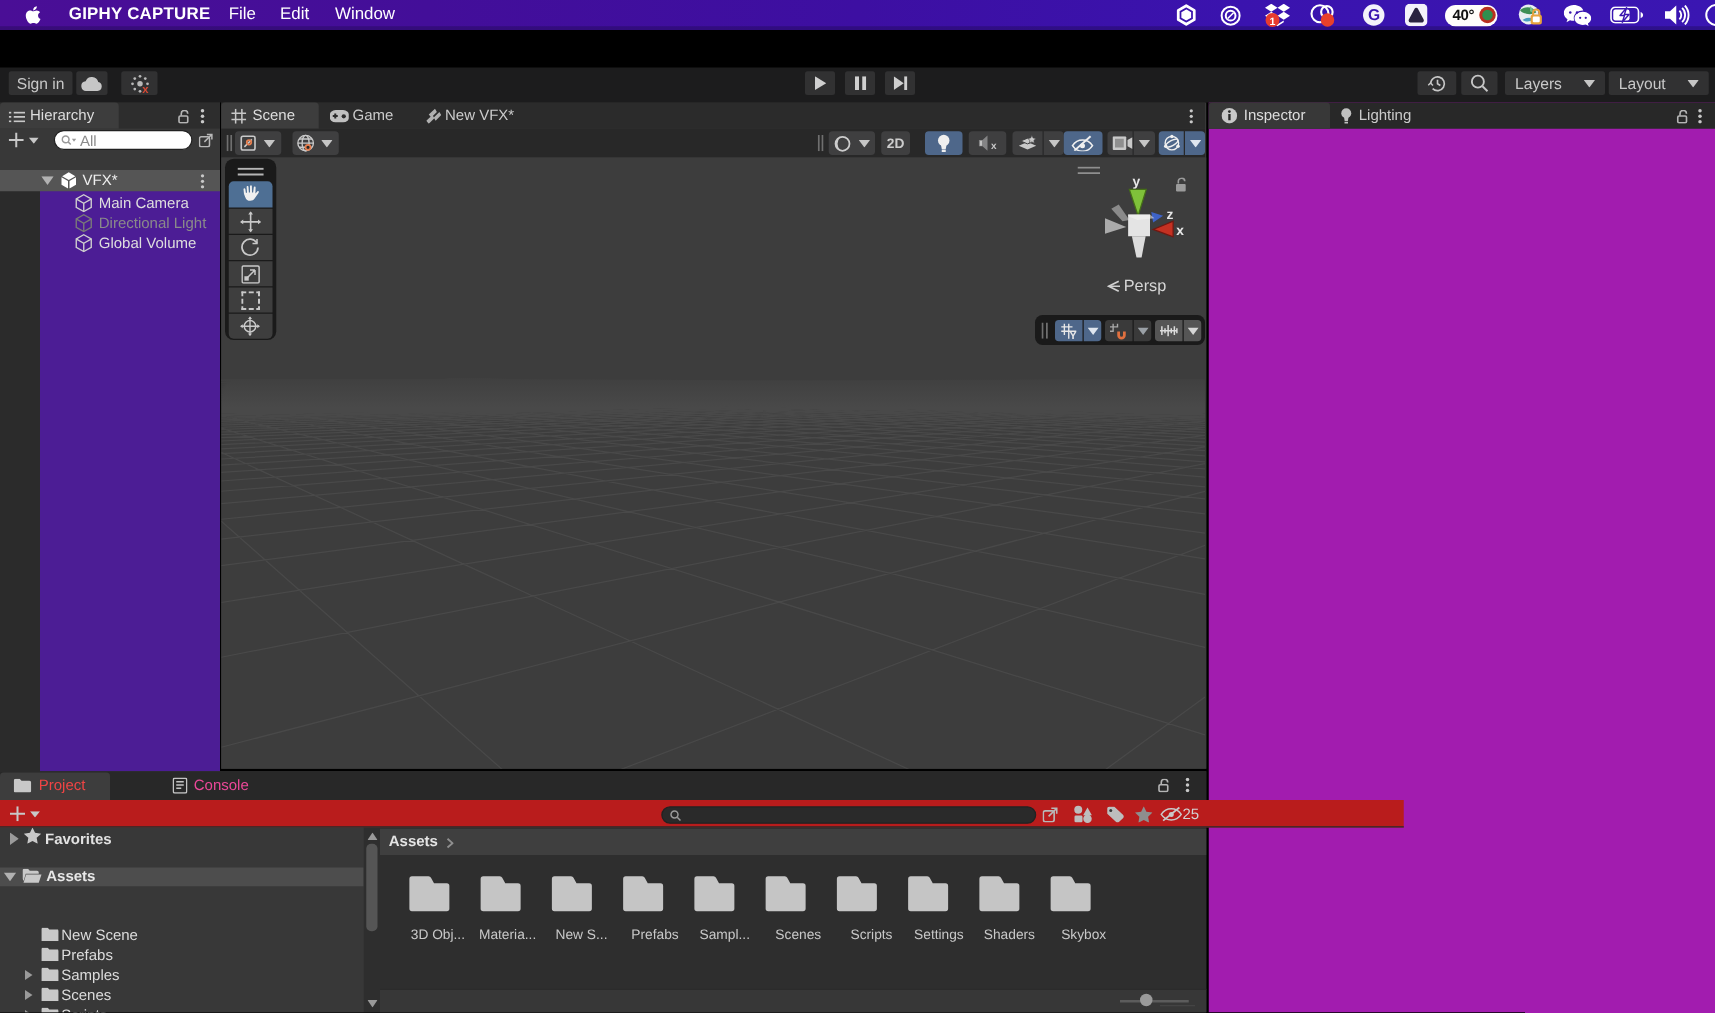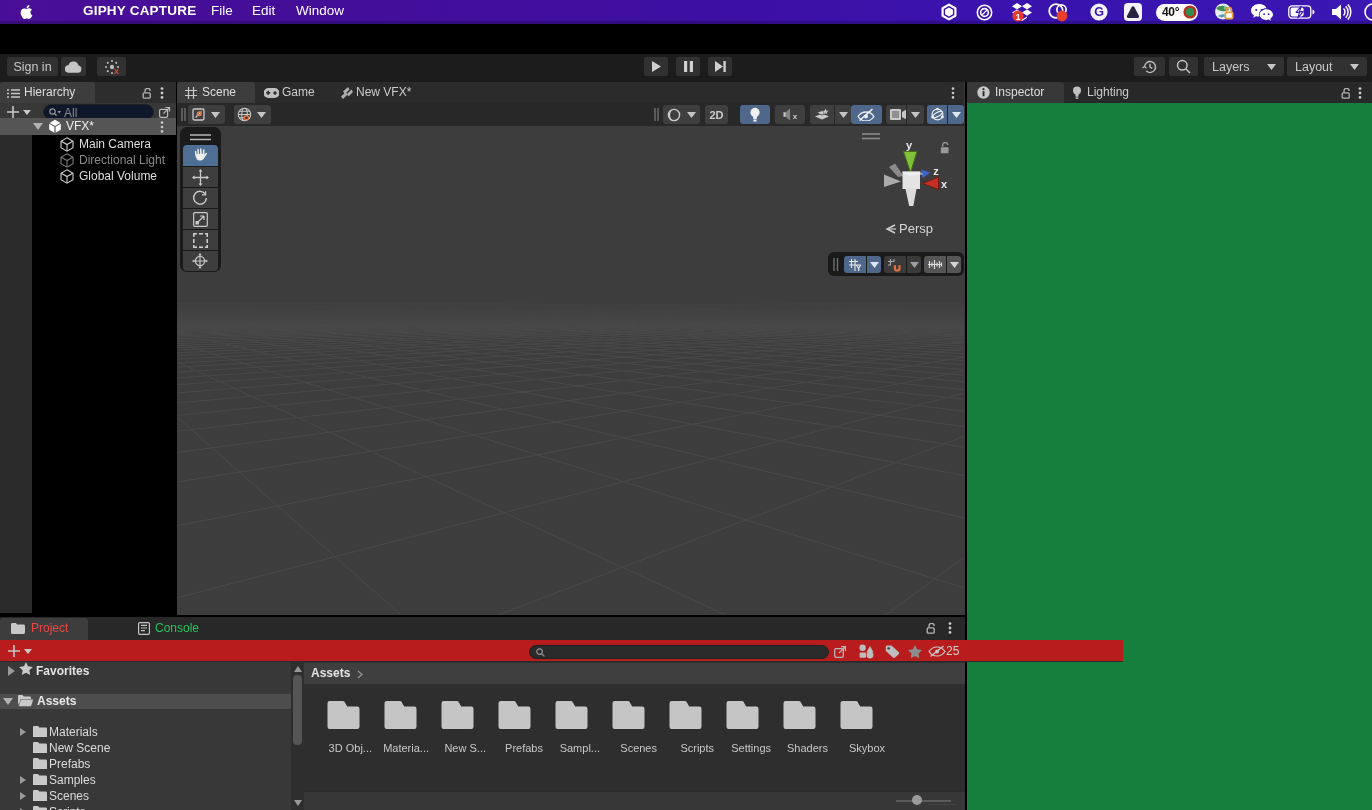--- a/index.html
+++ b/index.html
@@ -4,34 +4,34 @@
 <style>
 * { margin:0; padding:0; box-sizing:border-box; }
 html,body { width:1372px; height:810px; overflow:hidden; background:#000; }
 body { font-family:"Liberation Sans", sans-serif; font-size:12px; color:#d4d4d4; }
 .abs { position:absolute; }
 #page { position:relative; width:1372px; height:810px; }
 
 #menubar { left:0; top:0; width:1372px; height:24px;
   background:linear-gradient(to right,#4a0e96 0%,#430e99 25%,#3d0fa2 50%,#3a13ae 72%,#3a16b2 100%);
   display:flex; align-items:center; color:#fff; box-shadow: inset 0 -3px 0 rgba(25,8,70,.35); }
-.mitem { font-size:13.5px; color:#fff;margin-left:28px; }
+.mitem { font-size:13.5px; color:#fff; }
 #statusicons { position:absolute; left:0; top:0; width:1372px; height:24px; }
 
 #titlebar { left:0; top:24px; width:1372px; height:30px; background:#1f1f20; border-radius:10px 10px 0 0; }
 .tl { position:absolute; top:9px; width:12px; height:12px; border-radius:50%; background:#4e4e50; }
 #wintitle { position:absolute; top:7px; left:14px; width:1372px; text-align:center; color:#9d9d9d; font-weight:bold; font-size:13.6px; }
 
 #toolbar { left:0; top:54px; width:1372px; height:28px; background:#1c1c1d; }
 .tbtn { position:absolute; top:3px; height:19px; background:#313132; border-radius:2px; color:#c8c8c8;
   display:flex; align-items:center; justify-content:center; font-size:12.5px; }
 
 #hierarchy { left:0; top:82px; width:176px; height:533px; background:#383838; }
 #scenepanel { left:177px; top:82px; width:788px; height:533px; background:#383838; }
-#inspector { left:967px; top:82px; width:405px; height:728px; background:#15803d; }
+#inspector { left:967px; top:82px; width:405px; height:728px; background:#a21caf; }
 #project { left:0; top:617px; width:965px; height:193px; background:#383838; }
 svg { display:block; }
 .treerow { position:absolute; left:0; width:291px; height:16px; }
 .treerow i { position:absolute; left:20px; top:4px; width:0; height:0; border-left:6px solid #9a9a9a; border-top:4.5px solid transparent; border-bottom:4.5px solid transparent; }
 .treerow b { position:absolute; left:33px; top:2px; width:14px; height:11px; background:#c9c9c9; clip-path:polygon(0 12%, 4% 0, 36% 0, 46% 14%, 96% 14%, 100% 26%, 100% 100%, 0 100%); }
 .treerow span { position:absolute; left:49px; top:1px; color:#dcdcdc; }
 .folderitem { position:absolute; top:0; width:57px; }
 .folderitem svg { margin:0 auto; }
 .folderitem .lbl { position:absolute; top:42px; left:0; width:57px; text-align:right; font-size:11px; color:#c8c8c8; }
 </style>
@@ -200,34 +200,34 @@
           <circle cx="2" cy="10.4" r="1.4"></circle>
       </svg>
     </div>
     <div class="abs" style="left:0;top:21px;width:176px;height:18px;background:#383838">
       <svg class="abs" style="left:7px;top:3px" width="12" height="12" viewBox="0 0 12 12" stroke="#c8c8c8" stroke-width="1.6">
           <path d="M6 0v12M0 6h12"></path>
         </svg>
       <svg class="abs" style="left:23px;top:7px" width="8" height="5" viewBox="0 0 8 5" fill="#c8c8c8">
           <path d="M0 0h8L4 5z"></path>
         </svg>
-      <div class="abs" style="left:43px;top:1px;width:111px;height:16px;background:#0f172a;border:1px solid #212121;border-radius:8px">
+      <div class="abs" style="left:43px;top:1px;width:111px;height:16px;background:#ffffff;border:1px solid #212121;border-radius:8px">
         <svg class="abs" style="left:5px;top:3px" width="12" height="9" viewBox="0 0 12 9" fill="none" stroke="#999" stroke-width="1.2">
           <circle cx="3.5" cy="3.5" r="2.7"></circle>
             <path d="M5.5 5.5 7.6 7.6"></path>
             <path d="M8.5 3 12 3 10.2 5.4z" fill="#999" stroke="none"></path>
         </svg>
         <span class="abs" style="left:20px;top:1px;color:#8b8b8b">All</span>
       </div>
       <svg class="abs" style="left:159px;top:3px" width="12" height="12" viewBox="0 0 12 12" fill="none" stroke="#b8b8b8" stroke-width="1.2">
         <rect x=".6" y="3.4" width="8" height="8" rx="1.4"></rect>
           <path d="M4.5 7.5 10 2M6.5 1.5H10.5V5.5"></path>
       </svg>
     </div>
-    <div class="abs" style="left:0;top:37px;width:176px;height:570px;background:#000000">
+    <div class="abs" style="left:0;top:55px;width:176px;height:570px;background:#4c1d95">
       <div class="abs" style="left:0;top:0;width:32px;height:494px;background:#2b2b2b"></div>
       <div class="abs" style="left:0;top:-1px;width:176px;height:17px;background:#555">
         <svg class="abs" style="left:33px;top:5px" width="10" height="7" viewBox="0 0 10 7" fill="#b2b2b2">
             <path d="M0 0h10L5 7z"></path>
           </svg>
         <svg class="abs" style="left:48px;top:1px" width="14" height="14" viewBox="0 0 14 14" fill="#fff">
           <path d="M7 .8 12.3 3.9 7 7 1.7 3.9z"></path>
           <path d="M1.2 4.8 6.4 7.8v6L1.2 10.8z"></path>
           <path d="M12.8 4.8 7.6 7.8v6l5.2-3z"></path>
         </svg>
@@ -535,21 +535,21 @@
     <div class="abs" style="left:0;top:0;width:965px;height:23px;background:#282828">
       <div class="abs" style="left:0;top:1px;width:88px;height:22px;background:#3d3d3d;border-radius:3px 3px 0 0"></div>
       <svg class="abs" style="left:11px;top:6px" width="14" height="11" viewBox="0 0 14 11" fill="#c8c8c8">
           <path d="M0 1.5C0 .7.7 0 1.5 0h3.2l1.5 1.6h6.3c.8 0 1.5.7 1.5 1.5v6.4c0 .8-.7 1.5-1.5 1.5h-11A1.5 1.5 0 0 1 0 9.5z"></path>
         </svg>
       <span class="abs" style="left:31px;top:4px;color:#ef4444">Project</span>
       <svg class="abs" style="left:138px;top:5px" width="12" height="13" viewBox="0 0 12 13" fill="none" stroke="#c4c4c4" stroke-width="1.2">
         <rect x=".6" y=".6" width="10.8" height="11.8" rx="1.2"></rect>
           <path d="M3 3.4h6M3 6h6M3 8.6h4"></path>
       </svg>
-      <span class="abs" style="left:155px;top:4px;color:#22c55e">Console</span>
+      <span class="abs" style="left:155px;top:4px;color:#ec4899">Console</span>
       <svg class="abs" style="left:926px;top:6px" width="11" height="11" viewBox="0 0 11 11" fill="none" stroke="#b4b4b4" stroke-width="1.3">
         <rect x="1.2" y="4.8" width="7" height="5.4" rx="1"></rect>
           <path d="M3 4.5V3a2.6 2.6 0 0 1 5.2 0"></path>
       </svg>
       <svg class="abs" style="left:948px;top:5px" width="4" height="12" viewBox="0 0 4 12" fill="#c8c8c8">
         <circle cx="2" cy="1.6" r="1.4"></circle>
           <circle cx="2" cy="6" r="1.4"></circle>
           <circle cx="2" cy="10.4" r="1.4"></circle>
       </svg>
     </div>
@@ -602,25 +602,20 @@
       <div class="abs" style="left:0;top:32px;width:291px;height:15px;background:#4d4d4d">
         <svg class="abs" style="left:3px;top:4px" width="10" height="7" viewBox="0 0 10 7" fill="#b2b2b2">
             <path d="M0 0h10L5 7z"></path>
           </svg>
         <svg class="abs" style="left:18px;top:1px" width="16" height="12" viewBox="0 0 16 12" fill="#c9c9c9">
           <path d="M0 1.4C0 .6.6 0 1.4 0h3l1.4 1.5h5.8c.8 0 1.4.6 1.4 1.4v1H2.6L.9 9.8 0 8z"></path>
           <path d="M2.9 4.6h12.3L13 11.2H.8z"></path>
         </svg>
         <span class="abs" style="left:37px;top:0;color:#e8e8e8;font-weight:bold">Assets</span>
       </div>
-      <div class="treerow" style="top:62px">
-          <i></i>
-          <b></b>
-          <span>Materials</span>
-        </div>
       <div class="treerow" style="top:78px">
           <b></b>
           <span>New Scene</span>
         </div>
       <div class="treerow" style="top:94px">
           <b></b>
           <span>Prefabs</span>
         </div>
       <div class="treerow" style="top:110px">
           <i></i>

